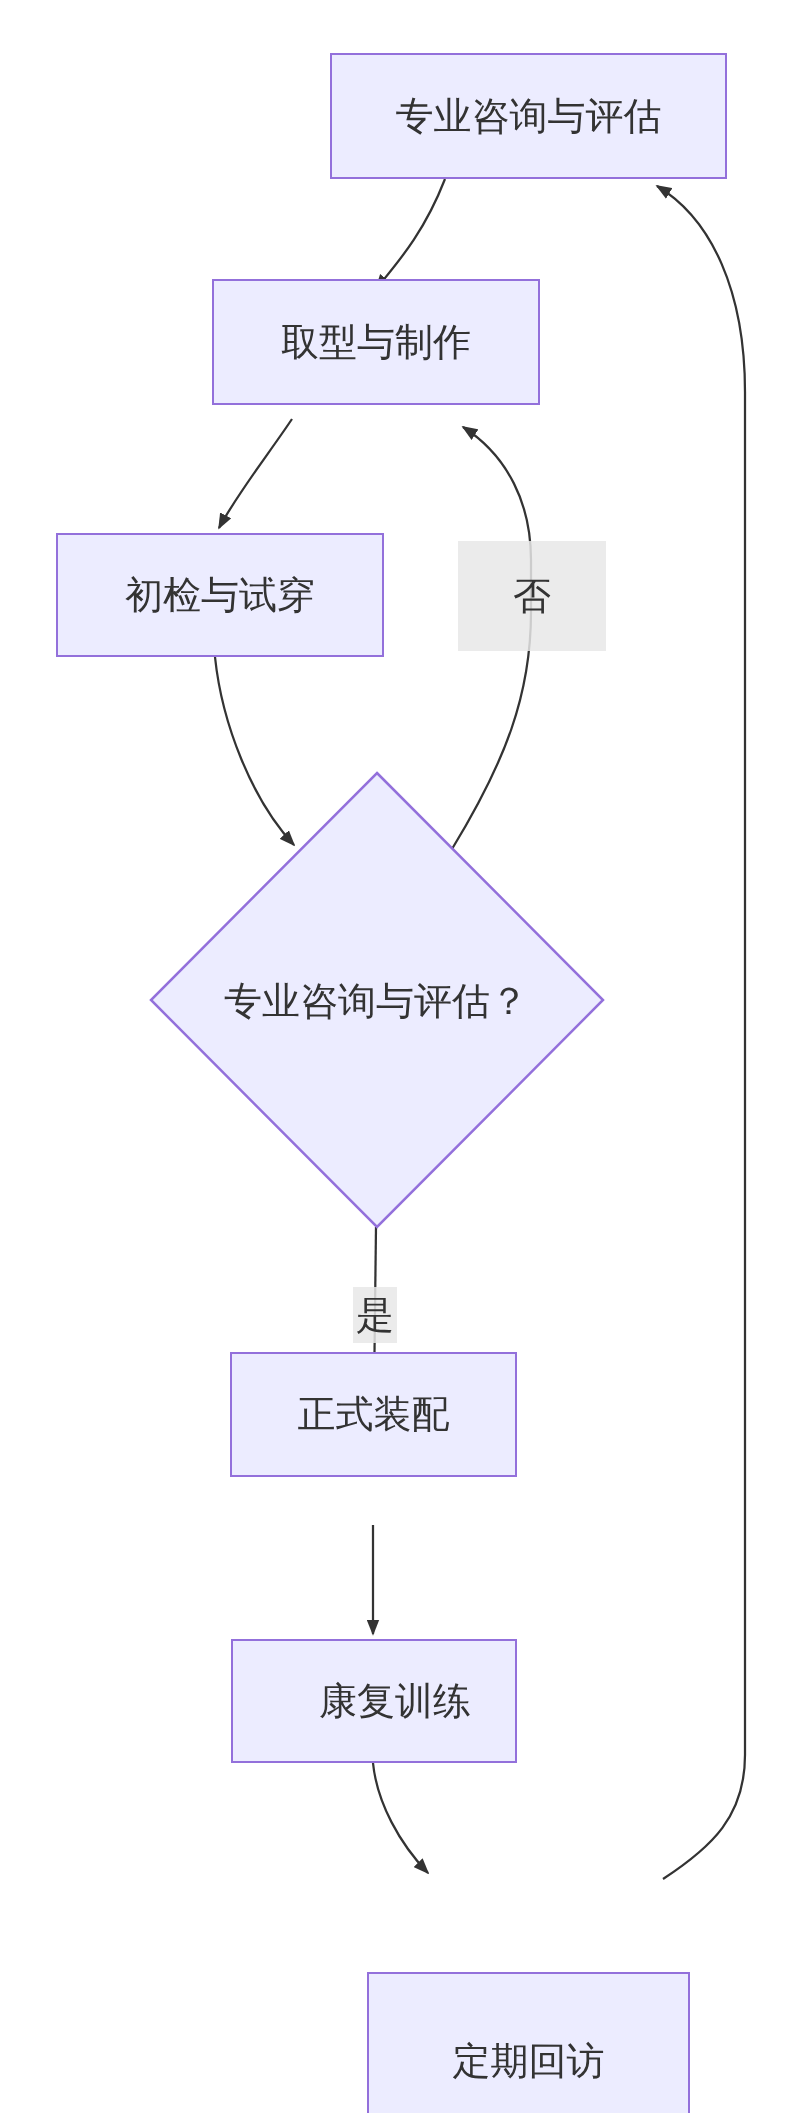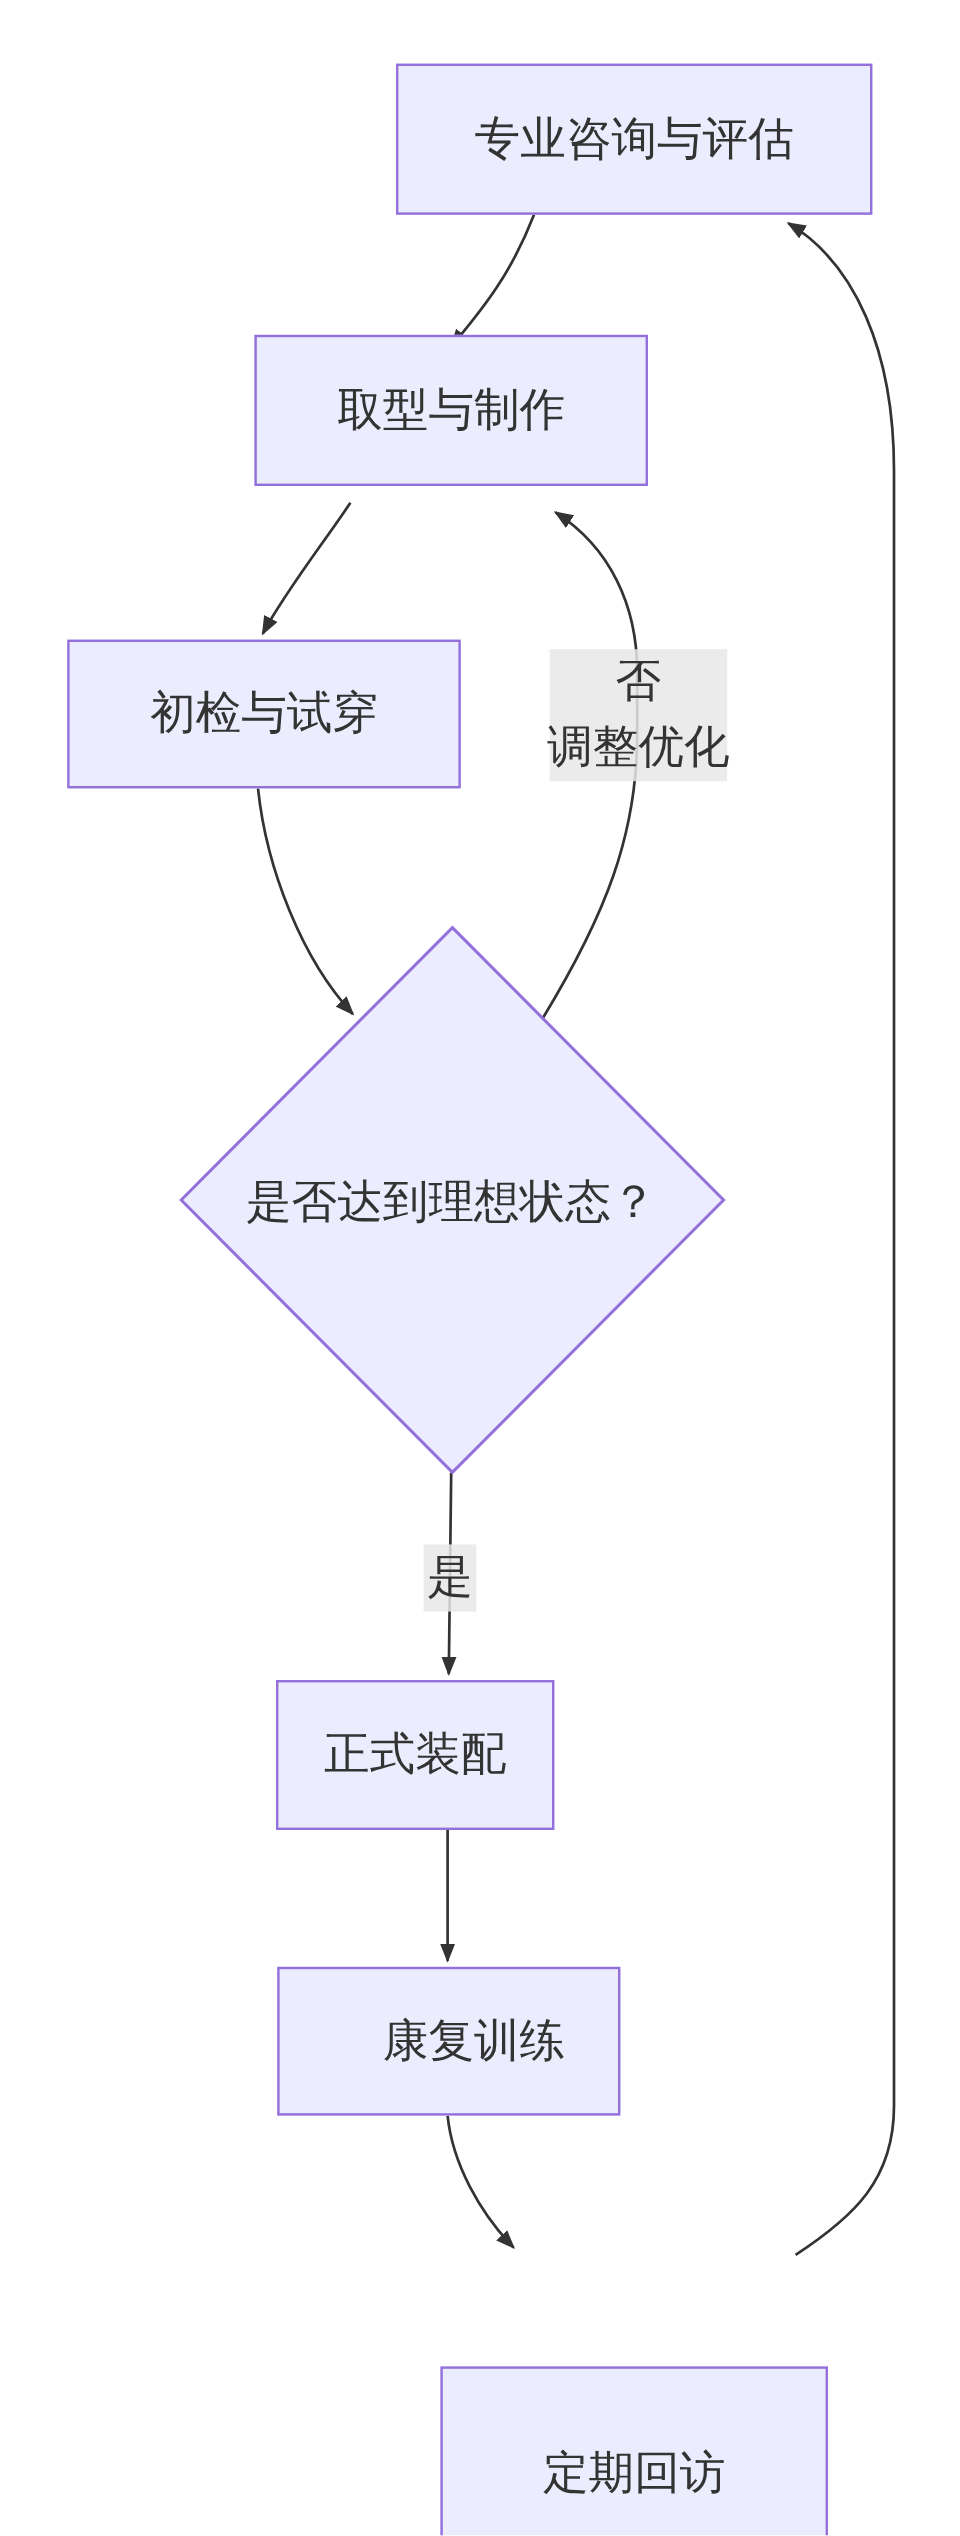--- a/index.html
+++ b/index.html
@@ -77,37 +77,36 @@
 
   <div class="node" style="left:212px;top:279px;width:328px;height:126px;">
     <span>取型与制作</span>
   </div>
 
   <div class="node" style="left:56px;top:533px;width:328px;height:124px;">
     <span>初检与试穿</span>
   </div>
 
   <div class="diamond-label" style="left:176px;top:970px;width:400px;height:62px;">
-    <span>是否达到理想状态？</span>
+    <span>专业咨询与评估？</span>
   </div>
 
-  <div class="node" style="left:230px;top:1400px;width:232px;height:125px;">
+  <div class="node" style="left:230px;top:1352px;width:287px;height:125px;">
     <span>正式装配</span>
   </div>
 
   <div class="node" style="left:231px;top:1639px;width:286px;height:124px;padding-left:42px;">
     <span>康复训练</span>
   </div>
 
   <div class="node" style="left:367px;top:1972px;width:323px;height:179px;">
     <span>定期回访</span>
   </div>
 
   <div class="edge-label" style="left:458px;top:541px;width:148px;height:110px;">
     <span>否</span>
-    <span>调整优化</span>
   </div>
 
   <div class="edge-label" style="left:353px;top:1287px;width:44px;height:56px;">
     <span>是</span>
   </div>
 
 </div>
 
 </body></html>

